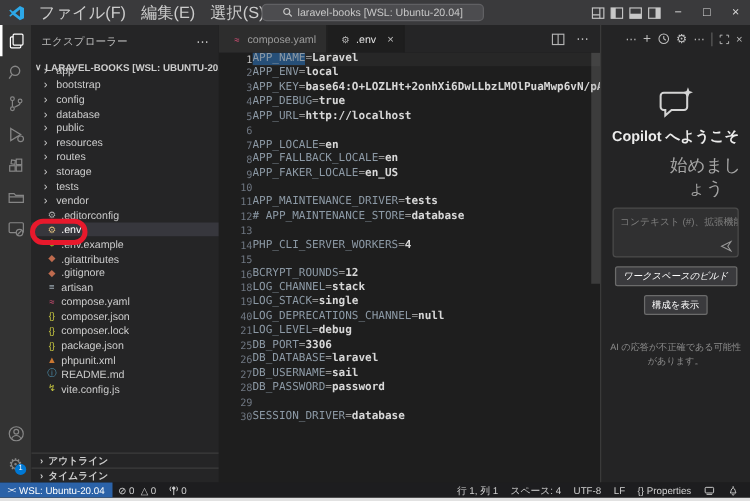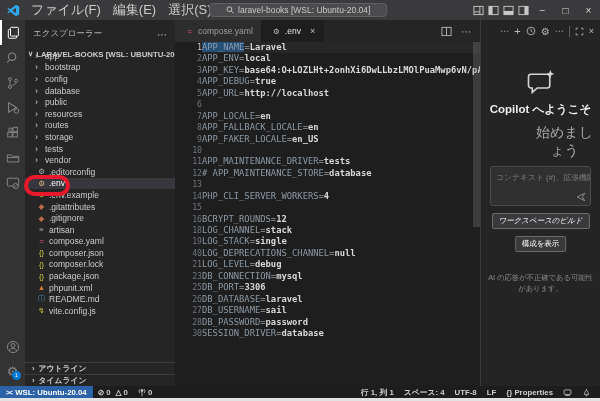--- a/index.html
+++ b/index.html
@@ -76,21 +76,21 @@
   .chat-placeholder { display:block; padding:5px 5px 0 5px; font-size:7.8px; color:#7d7d7d; white-space:nowrap; overflow:hidden; text-align:left; }
   .send { position:absolute; right:4px; bottom:3px; color:#9a9a9a; }
   .chat-btn { position:absolute; left:50%; transform:translateX(-50%); background:#3a3a3d; border:1px solid #6b6b6b; border-radius:2px;
      color:#ffffff; font-size:7.5px; padding:2px 6px; white-space:nowrap; font-family:"Liberation Sans", sans-serif; }
   .btn-build { top:193px;font-style:italic; }
   .btn-config { top:216px; }
   .disclaimer { position:absolute; top:253px; left:7px; right:7px; text-align:center; font-size:7.3px; line-height:1.5; color:#8b8b8b; }
 
   
   .statusbar { position:absolute; left:0; top:386px; right:0; height:12px; background:#1d1d1f; display:flex; align-items:center;
-     font-size:7.8px; color:#d0d0d0; z-index:6;font-weight:bold; }
+     font-size:7.8px; color:#d0d0d0; z-index:6; }
   .remote-badge { height:12px; background:#2b62a8; color:#ffffff; display:flex; align-items:center; gap:3px; padding:0 6px; }
   .sb-item { display:flex; align-items:center; gap:2px; padding:0 5px; white-space:nowrap; }
   .sb-right { margin-left:auto; display:flex; align-items:center; padding-right:4px; }
   .desktop-strip { position:absolute; left:0; right:0; top:398px; height:3px; background:#e2e2e2; }
 
   
   .annotation { position:absolute; left:24px; top:175px; width:46px; height:21px; border:4px solid #e8192c; border-radius:12px;
      z-index:40; pointer-events:none; }
 
   svg { display:block; }
@@ -429,38 +429,38 @@
           </div>
           <div class="cline">
             <span class="gut">40</span>
             <span class="ctext"><span class="k">LOG_DEPRECATIONS_CHANNEL</span><span class="eq">=</span><span class="v">null</span></span>
           </div>
           <div class="cline">
             <span class="gut">21</span>
             <span class="ctext"><span class="k">LOG_LEVEL</span><span class="eq">=</span><span class="v">debug</span></span>
           </div>
           <div class="cline">
-            <span class="gut">23</span>
-            <span class="ctext"><span class="k">DB_CONNECTION</span><span class="eq">=</span><span class="v">mysql</span></span>
-          </div>
-          <div class="cline">
             <span class="gut">25</span>
             <span class="ctext"><span class="k">DB_PORT</span><span class="eq">=</span><span class="v">3306</span></span>
           </div>
           <div class="cline">
             <span class="gut">26</span>
             <span class="ctext"><span class="k">DB_DATABASE</span><span class="eq">=</span><span class="v">laravel</span></span>
           </div>
           <div class="cline">
             <span class="gut">27</span>
             <span class="ctext"><span class="k">DB_USERNAME</span><span class="eq">=</span><span class="v">sail</span></span>
           </div>
           <div class="cline">
             <span class="gut">28</span>
             <span class="ctext"><span class="k">DB_PASSWORD</span><span class="eq">=</span><span class="v">password</span></span>
+          </div>
+          <div class="cline">
+            <span class="gut">29</span>
+            <span class="ctext"></span>
           </div>
           <div class="cline">
             <span class="gut">30</span>
             <span class="ctext"><span class="k">SESSION_DRIVER</span><span class="eq">=</span><span class="v">database</span></span>
           </div>
         </div>
       <div class="code-scrollbar"></div>
     </div>
   </div>
 

